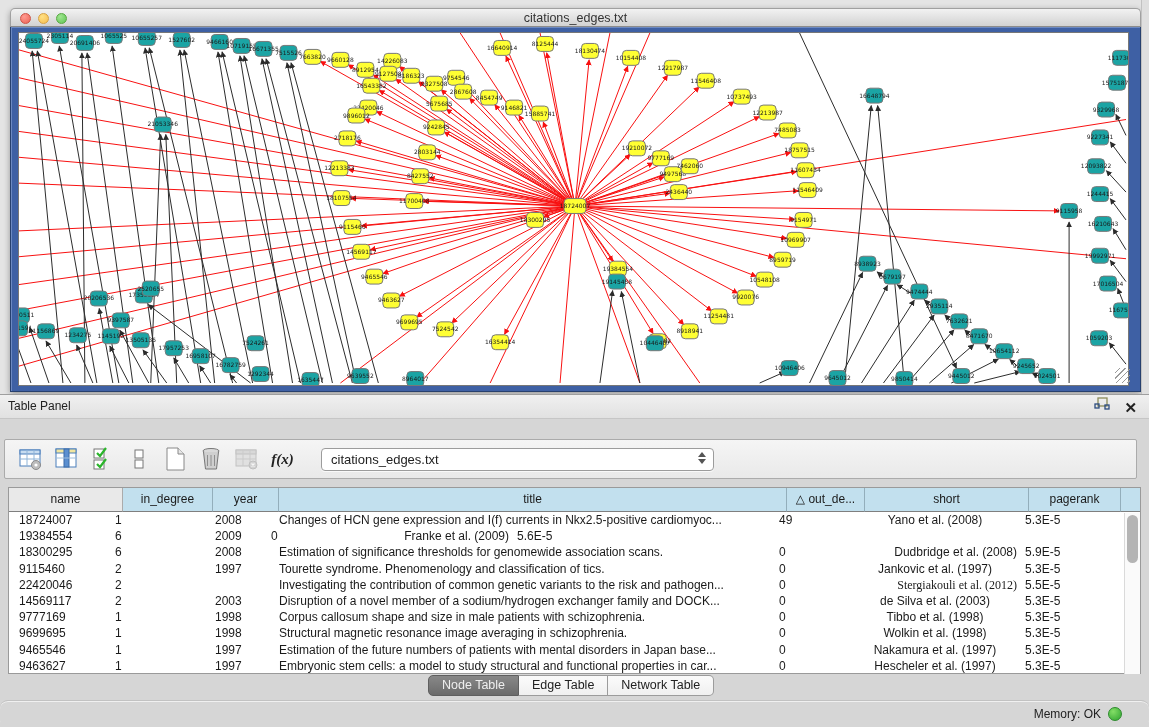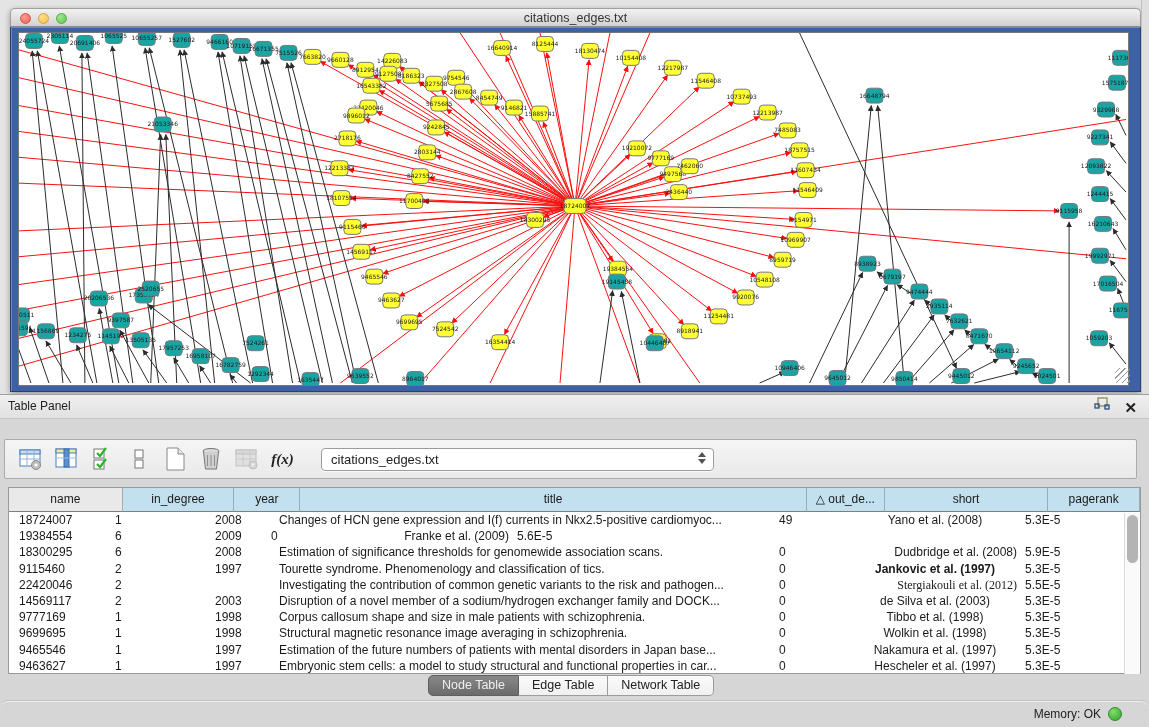--- a/index.html
+++ b/index.html
@@ -789,21 +789,21 @@
         <span class="combo-arrows">
           <i class="arr-up"></i>
             <i class="arr-dn"></i>
         </span>
       </div>
     </div>
 
     <div class="dtable">
       <div class="thead" id="thead">
           <div class="hcell gray" style="width: 114px;">name</div>
-          <div class="hcell" style="width: 112px;">in_degree</div>
+          <div class="hcell" style="width: 90px;">in_degree</div>
           <div class="hcell" style="width: 66px;">year</div>
           <div class="hcell" style="width: 508px;">title</div>
           <div class="hcell" style="width: 78px;">△ out_de...</div>
           <div class="hcell" style="width: 164px;">short</div>
           <div class="hcell" style="width: 92px;">pagerank</div>
           <div class="hcell filler"></div>
         </div>
       <div id="tbody">
           <div class="trow">
             <div class="tcell" style="width: 94px; padding-left: 10px;">18724007</div>
@@ -830,21 +830,21 @@
             <div class="tcell" style="width: 78px; padding-left: 4px;">0</div>
             <div class="tcell" style="width: 164px; text-align: right;">Dudbridge et al. (2008)</div>
             <div class="tcell" style="width: 92px; padding-left: 8px;">5.9E-5</div>
           </div>
           <div class="trow">
             <div class="tcell" style="width: 94px; padding-left: 10px;">9115460</div>
             <div class="tcell" style="width: 98px; padding-left: 12px;">2</div>
             <div class="tcell" style="width: 66px; padding-left: 14px;">1997</div>
             <div class="tcell" style="width: 508px; padding-left: 12px;">Tourette syndrome. Phenomenology and classification of tics.</div>
             <div class="tcell" style="width: 78px; padding-left: 4px;">0</div>
-            <div class="tcell" style="width: 164px; text-align: center; font-weight: bold;">Jankovic et al. (1997)</div>
+            <div class="tcell" style="width: 164px; text-align: center;">Jankovic et al. (1997)</div>
             <div class="tcell" style="width: 92px; padding-left: 8px;">5.3E-5</div>
           </div>
           <div class="trow">
             <div class="tcell" style="width: 94px; padding-left: 10px;">22420046</div>
             <div class="tcell" style="width: 98px; padding-left: 12px;">2</div>
             <div class="tcell" style="width: 66px; padding-left: 14px; margin-top: 15px;">2012</div>
             <div class="tcell" style="width: 508px; padding-left: 12px;">Investigating the contribution of common genetic variants to the risk and pathogen...</div>
             <div class="tcell" style="width: 78px; padding-left: 4px;">0</div>
             <div class="tcell" style="width: 164px; text-align: right; font-family: Liberation Serif, serif;">Stergiakouli et al. (2012)</div>
             <div class="tcell" style="width: 92px; padding-left: 8px;">5.5E-5</div>

